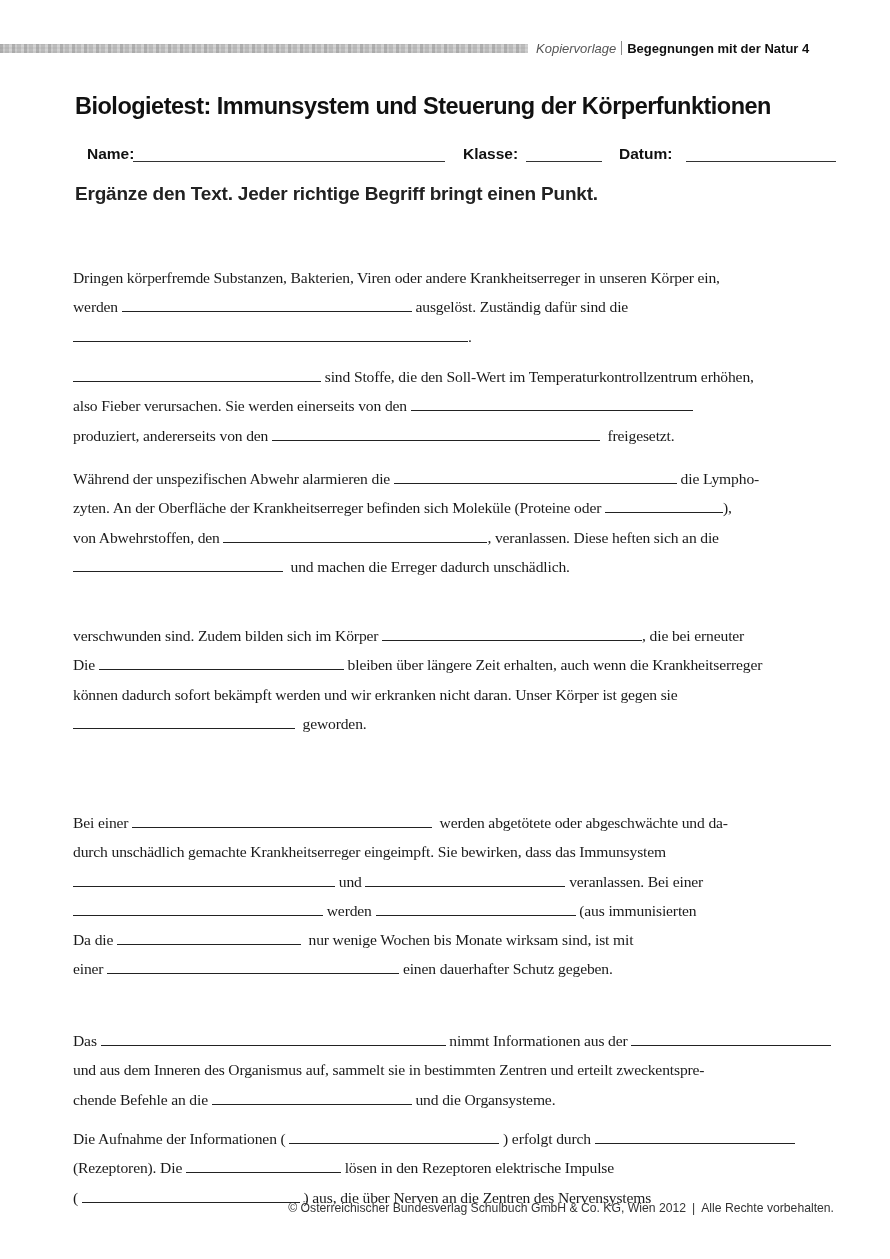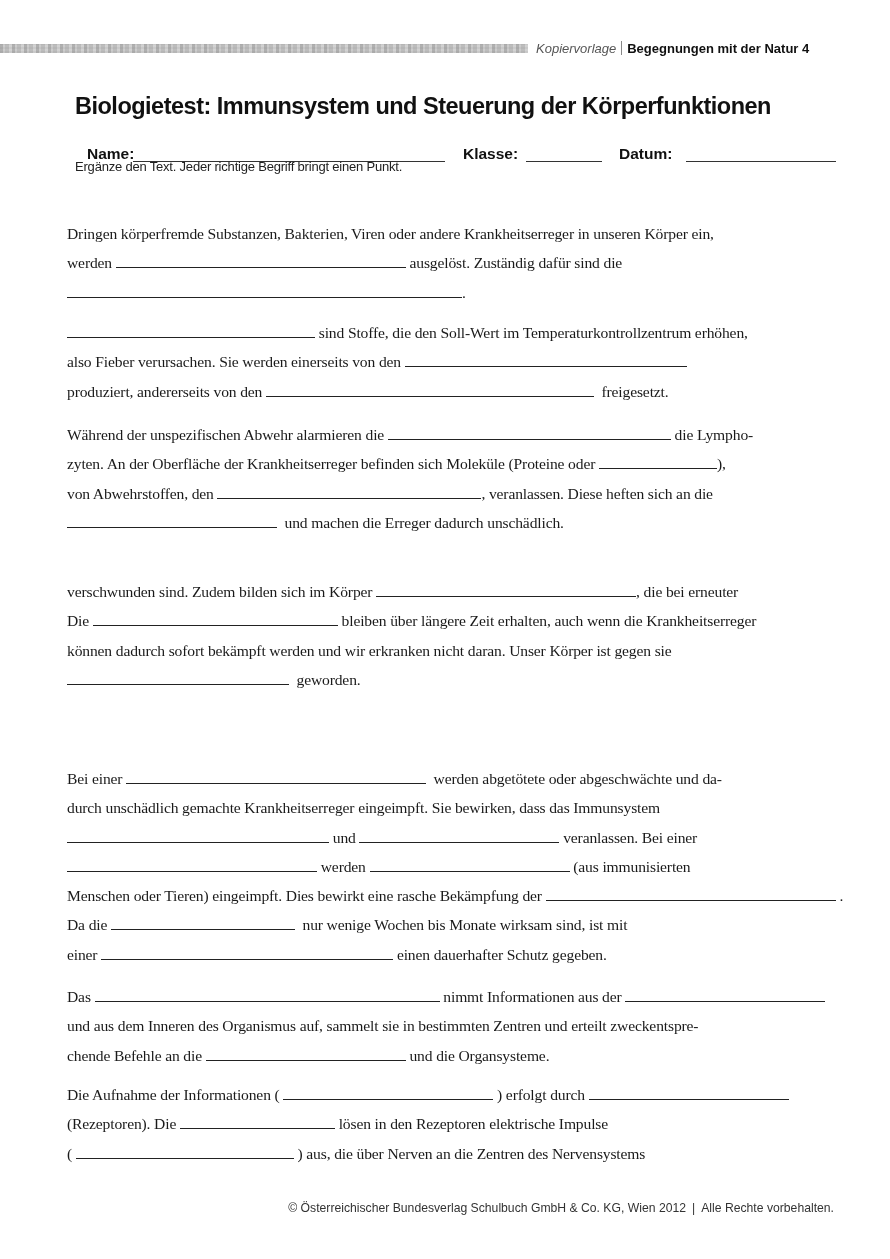--- a/index.html
+++ b/index.html
@@ -23,27 +23,28 @@
     font-family: "Liberation Sans", sans-serif; font-weight: bold; font-size: 23.5px; letter-spacing: -0.5px; color: #111;
     white-space: nowrap; line-height: 34px;
   }
   .meta-row {
     position: absolute; left: 75px; top: 142px; width: 762px; height: 24px;
     font-family: "Liberation Sans", sans-serif; font-weight: bold; font-size: 15.5px; color: #111;
   }
   .meta-row .lbl { position: absolute; top: 3px; }
   .meta-row .line { position: absolute; top: 19px; height: 1px; background: #333; }
   .instruction {
-    position: absolute; left: 75px; top: 159px;
-    font-family: "Liberation Sans", sans-serif; font-size: 13px; color: #222; white-space: nowrap; letter-spacing: -0.2px;
+    position: absolute; left: 75px; top: 183px;
+    font-family: "Liberation Sans", sans-serif; font-size: 19px; color: #222; white-space: nowrap; letter-spacing: -0.2px; font-weight: bold;
   }
   .para {
-    position: absolute; left: 67px; width: 770px;
+    position: absolute; left: 73px; width: 770px;
     font-family: "Liberation Serif", serif; font-size: 15.6px; color: #1a1a1a;
     letter-spacing: -0.15px;
+    margin-top: 44px;
   }
   .para .ln { height: 29.3px; line-height: 29.3px; white-space: nowrap; }
   .blank { display: inline-block; border-bottom: 1px solid #222; height: 13px; vertical-align: baseline; }
   .footer {
     position: absolute; right: 56px; top: 1201px;
     font-family: "Liberation Sans", sans-serif; font-size: 12.2px; color: #333; white-space: nowrap;
   }
   .footer .sep { margin: 0 6px; }
 </style>
 </head>
@@ -88,21 +89,20 @@
       <div class="ln"><span style="white-space: pre;">verschwunden sind. Zudem bilden sich im Körper </span><span class="blank" style="width: 260px;"></span><span style="white-space: pre;">, die bei erneuter</span></div>
       <div class="ln"><span style="white-space: pre;">Die </span><span class="blank" style="width: 245px;"></span><span style="white-space: pre;"> bleiben über längere Zeit erhalten, auch wenn die Krankheitserreger</span></div>
       <div class="ln"><span style="white-space: pre;">können dadurch sofort bekämpft werden und wir erkranken nicht daran. Unser Körper ist gegen sie</span></div>
       <div class="ln"><span class="blank" style="width: 222px;"></span><span style="white-space: pre;">  geworden.</span></div>
     </div>
     <div class="para" style="top: 764px;">
       <div class="ln"><span style="white-space: pre;">Bei einer </span><span class="blank" style="width: 300px;"></span><span style="white-space: pre;">  werden abgetötete oder abgeschwächte und da-</span></div>
       <div class="ln"><span style="white-space: pre;">durch unschädlich gemachte Krankheitserreger eingeimpft. Sie bewirken, dass das Immunsystem</span></div>
       <div class="ln"><span class="blank" style="width: 262px;"></span><span style="white-space: pre;"> und </span><span class="blank" style="width: 200px;"></span><span style="white-space: pre;"> veranlassen. Bei einer</span></div>
       <div class="ln"><span class="blank" style="width: 250px;"></span><span style="white-space: pre;"> werden </span><span class="blank" style="width: 200px;"></span><span style="white-space: pre;"> (aus immunisierten</span></div>
-      <div class="ln"><span style="white-space: pre;">Menschen oder Tieren) eingeimpft. Dies bewirkt eine rasche Bekämpfung der </span><span class="blank" style="width: 290px;"></span><span style="white-space: pre;"> .</span></div>
       <div class="ln"><span style="white-space: pre;">Da die </span><span class="blank" style="width: 184px;"></span><span style="white-space: pre;">  nur wenige Wochen bis Monate wirksam sind, ist mit</span></div>
       <div class="ln"><span style="white-space: pre;">einer </span><span class="blank" style="width: 292px;"></span><span style="white-space: pre;"> einen dauerhafter Schutz gegeben.</span></div>
     </div>
     <div class="para" style="top: 982px;">
       <div class="ln"><span style="white-space: pre;">Das </span><span class="blank" style="width: 345px;"></span><span style="white-space: pre;"> nimmt Informationen aus der </span><span class="blank" style="width: 200px;"></span></div>
       <div class="ln"><span style="white-space: pre;">und aus dem Inneren des Organismus auf, sammelt sie in bestimmten Zentren und erteilt zweckentspre-</span></div>
       <div class="ln"><span style="white-space: pre; text-align: right;">chende Befehle an die </span><span class="blank" style="width: 200px;"></span><span style="white-space: pre;"> und die Organsysteme.</span></div>
     </div>
     <div class="para" style="top: 1080px;">
       <div class="ln"><span style="white-space: pre;">Die Aufnahme der Informationen ( </span><span class="blank" style="width: 210px;"></span><span style="white-space: pre;"> ) erfolgt durch </span><span class="blank" style="width: 200px;"></span></div>

